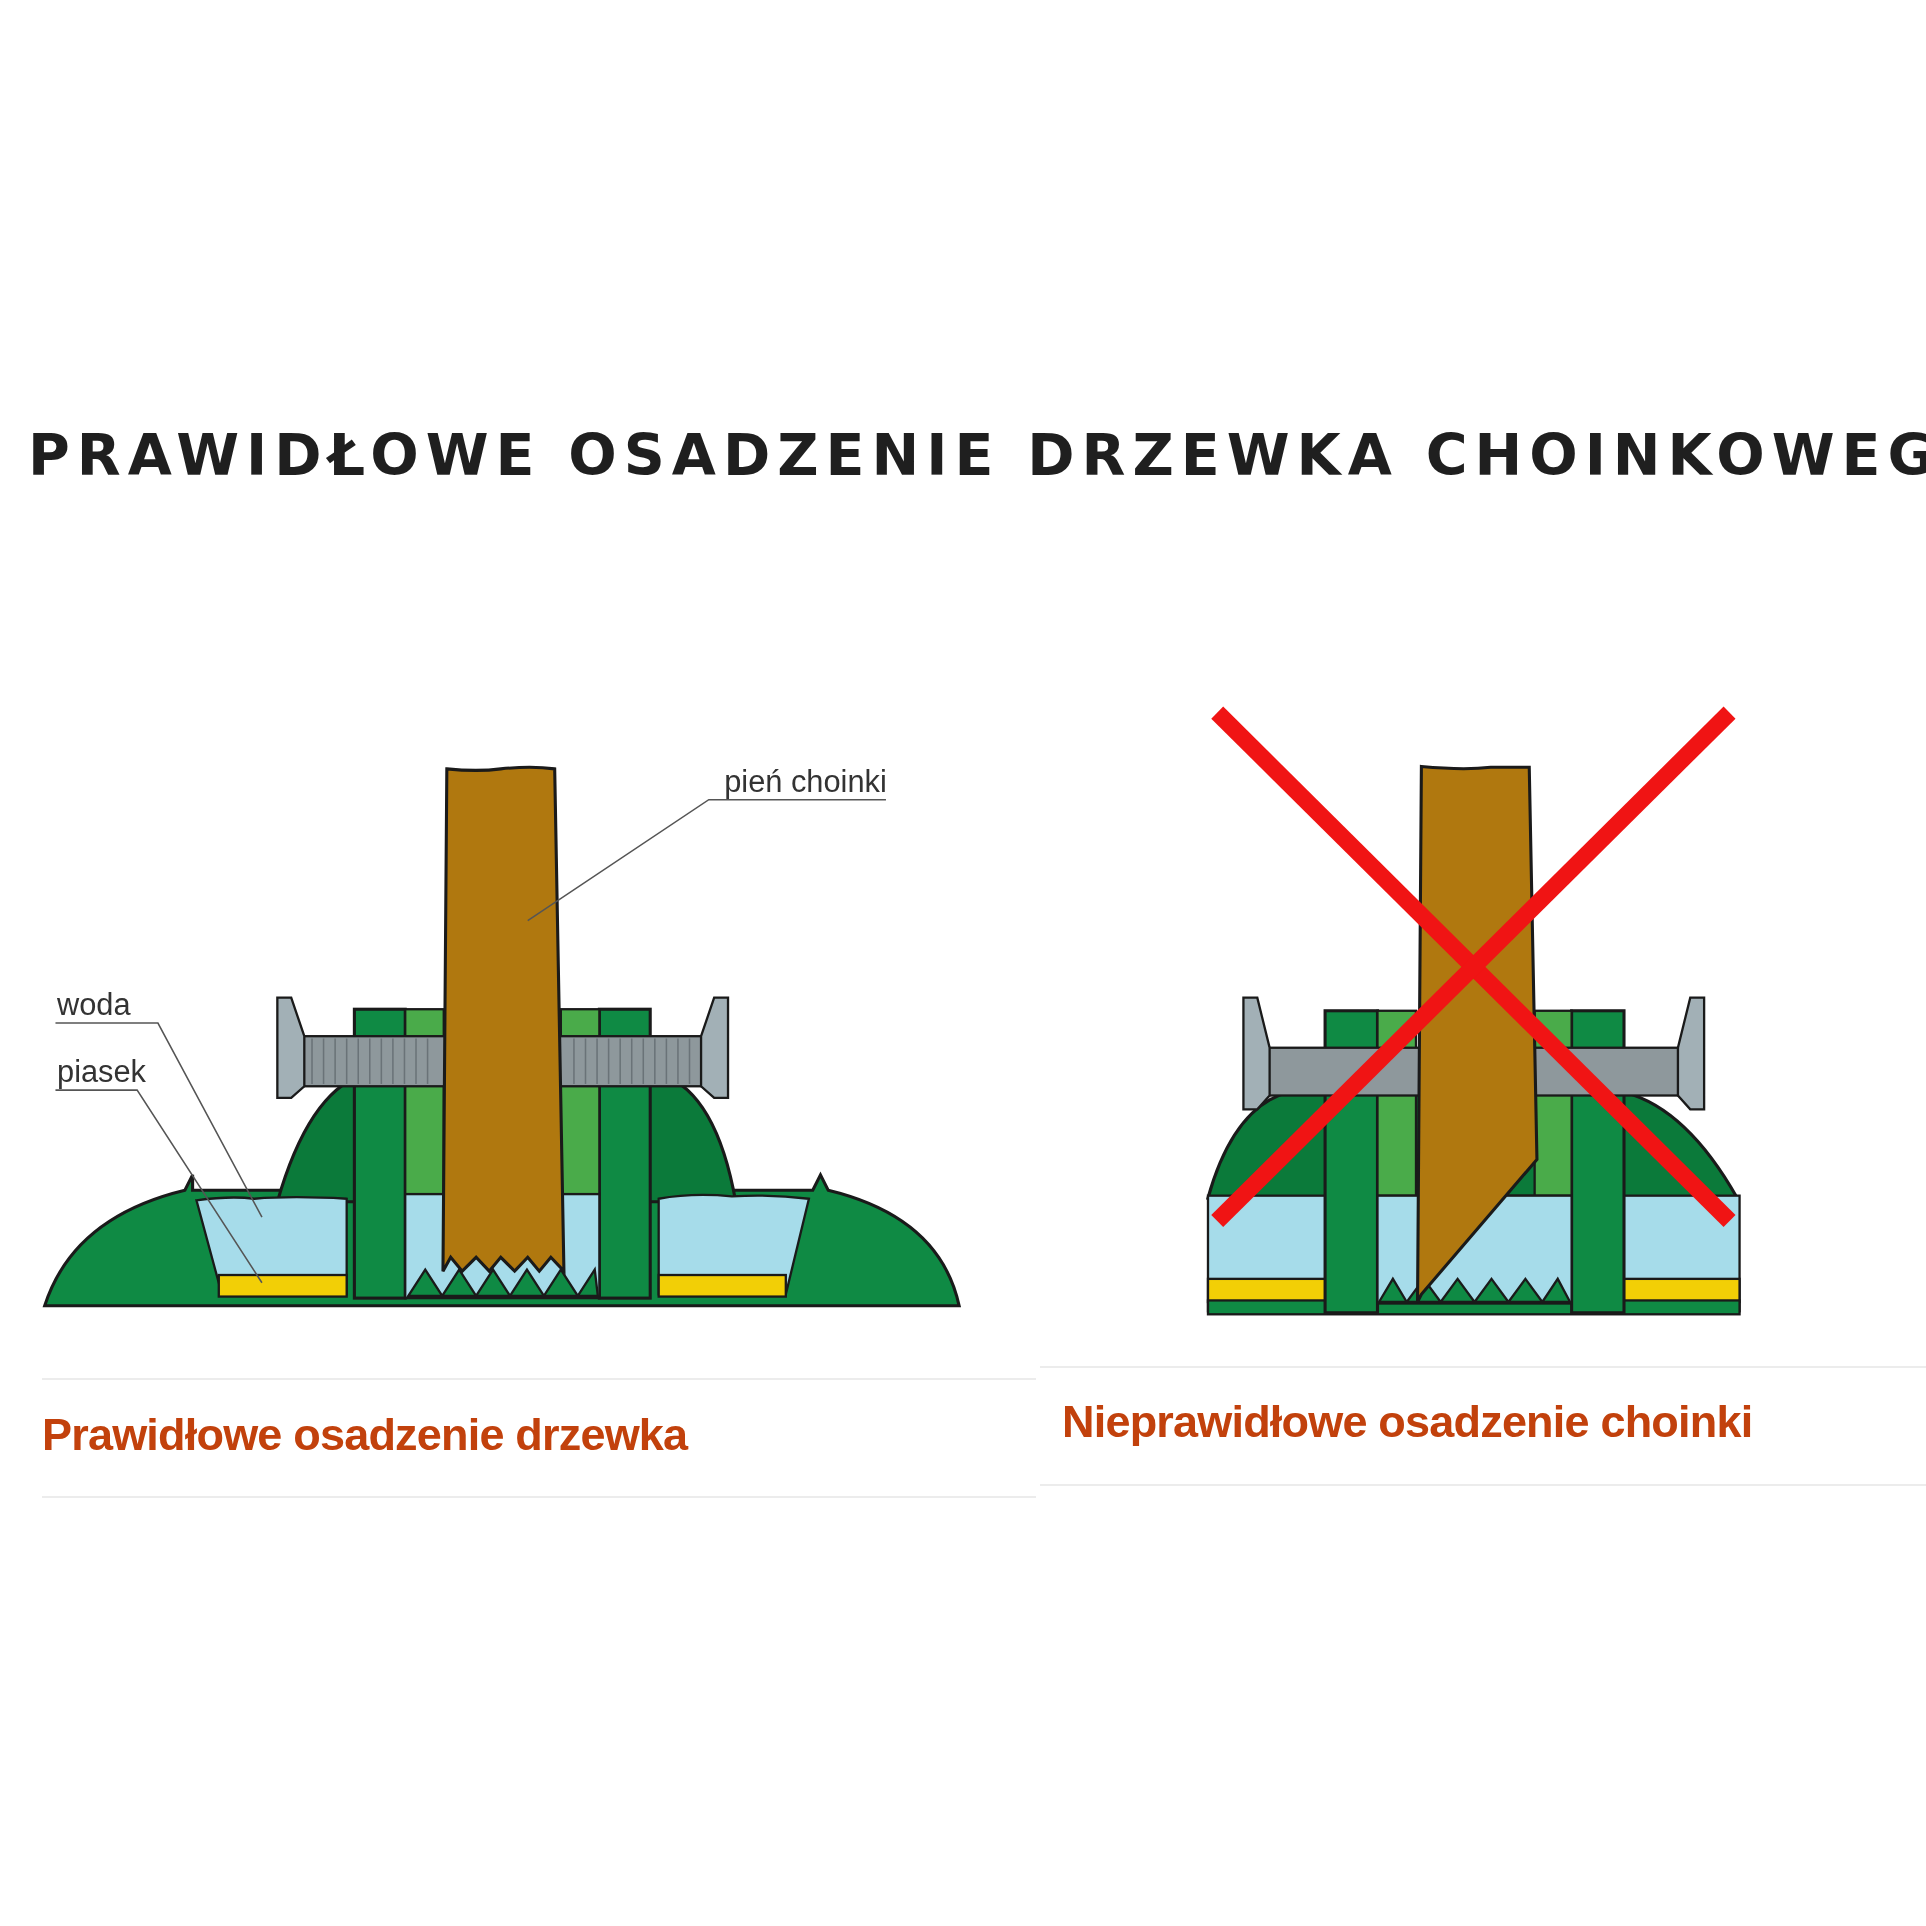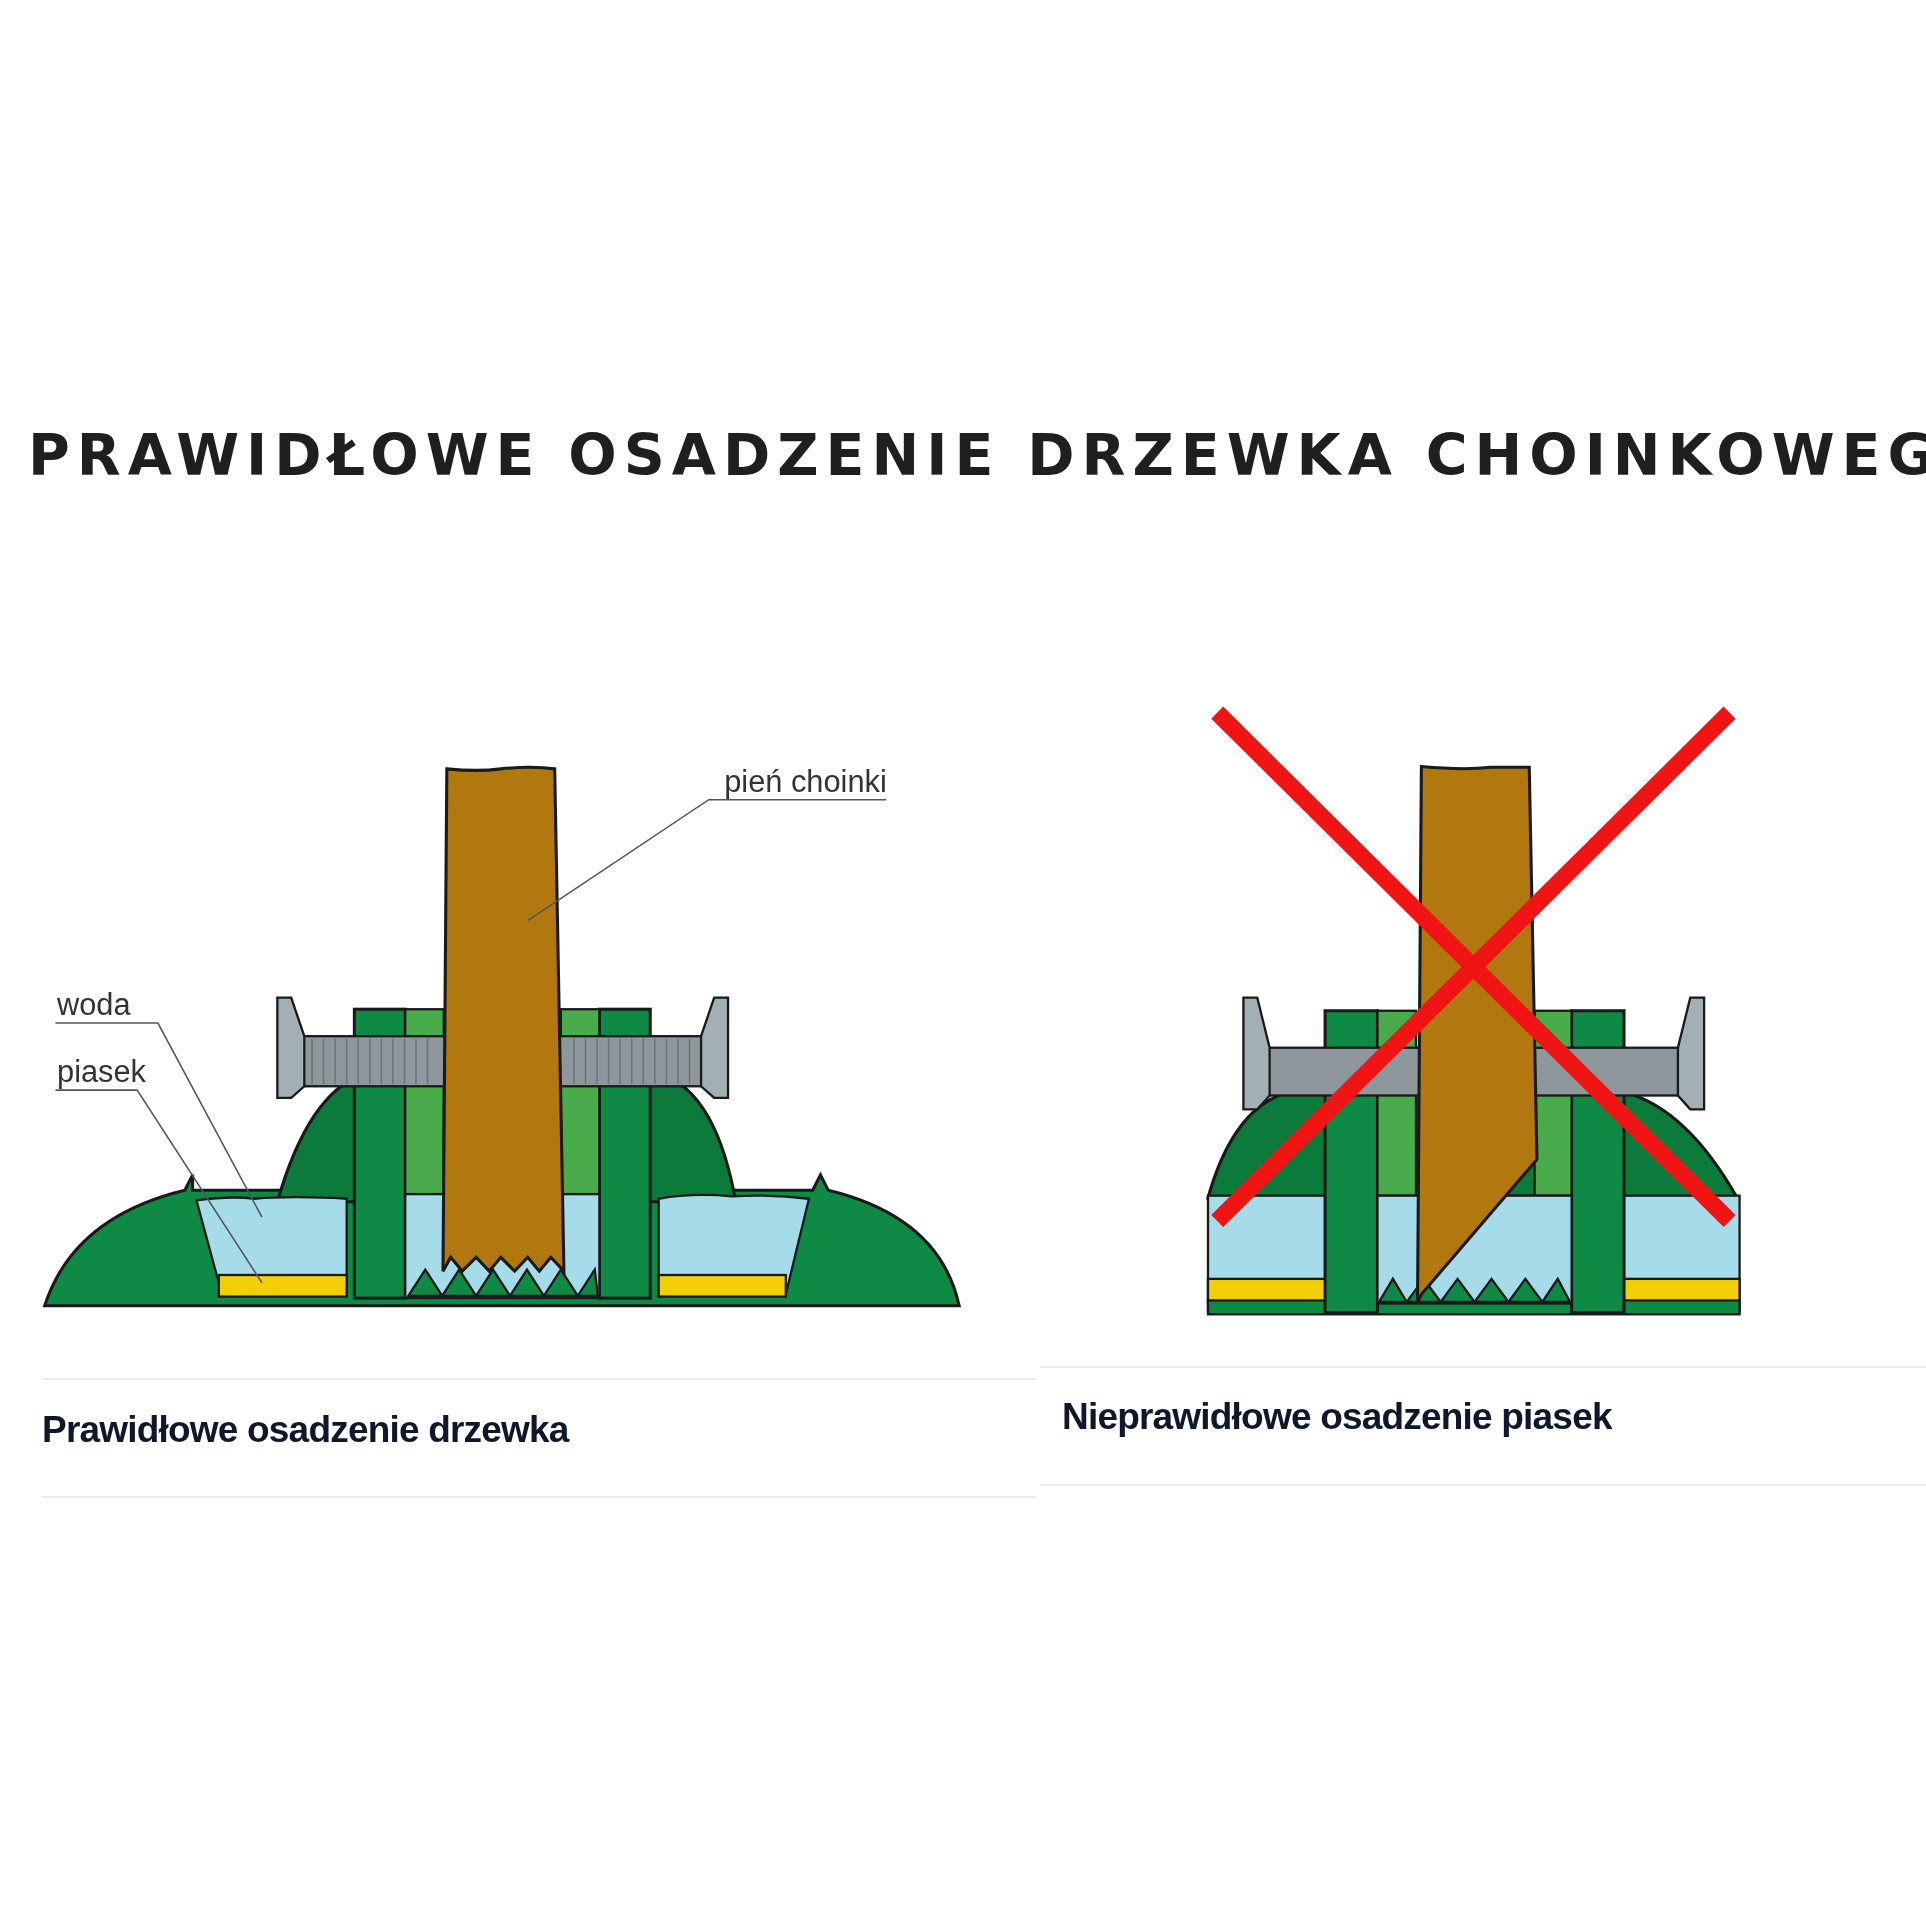--- a/index.html
+++ b/index.html
@@ -6,21 +6,21 @@
   body { width:1926px; height:1926px; position:relative; overflow:hidden; font-family:"Liberation Sans", sans-serif; }
   .title {
     position:absolute; left:28px; top:422px; width:1896px;
     font-family:"DejaVu Sans", sans-serif; font-weight:bold; font-size:57px;
     letter-spacing:7px; color:#1f1f1f; white-space:nowrap;
   }
   .diagram { position:absolute; }
   .caption-box { position:absolute; border-top:2.3px solid #ececec; border-bottom:2.3px solid #ececec; }
   .caption {
     position:absolute; font-family:"Liberation Sans", sans-serif; font-weight:bold;
-    font-size:37px; color:#0f172a; white-space:nowrap; letter-spacing:-0.8px;
+    font-size:45px; color:#c2410c; white-space:nowrap; letter-spacing:-0.8px;
   }
   .svg-label { font-family:"Liberation Sans", sans-serif; font-size:40px; fill:#333333; }
 </style>
 </head>
 <body>
 
 <div class="title">PRAWIDŁOWE OSADZENIE DRZEWKA CHOINKOWEGO</div>
 
 <svg class="diagram" style="left:0; top:0;" width="1926" height="1926" viewBox="0 0 2500 2500">
   <g>
@@ -110,14 +110,14 @@
   <g stroke="#f01414" stroke-width="22" stroke-linecap="butt">
     <line x1="1580" y1="925" x2="2245" y2="1585"></line>
     <line x1="2245" y1="925" x2="1580" y2="1585"></line>
   </g>
 </svg>
 
 <div class="caption-box" style="left:42px; top:1378px; width:994px; height:116px;"></div>
 <div class="caption" style="left:42px; top:1409px;">Prawidłowe osadzenie drzewka</div>
 
 <div class="caption-box" style="left:1040px; top:1366px; width:886px; height:116px;"></div>
-<div class="caption" style="left:1062px; top:1396px;">Nieprawidłowe osadzenie piasek</div>
+<div class="caption" style="left:1062px; top:1396px;">Nieprawidłowe osadzenie choinki</div>
 
 
 </body></html>

